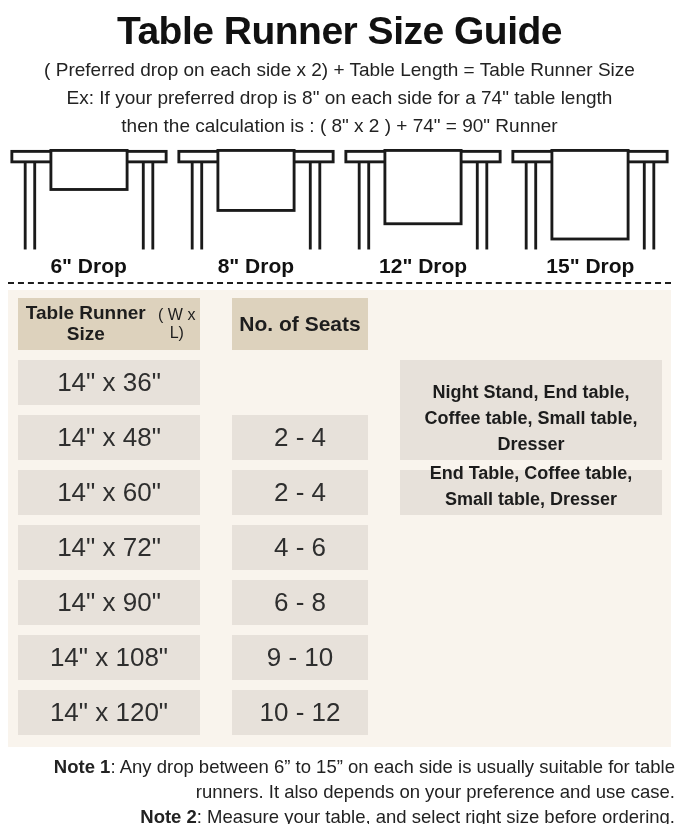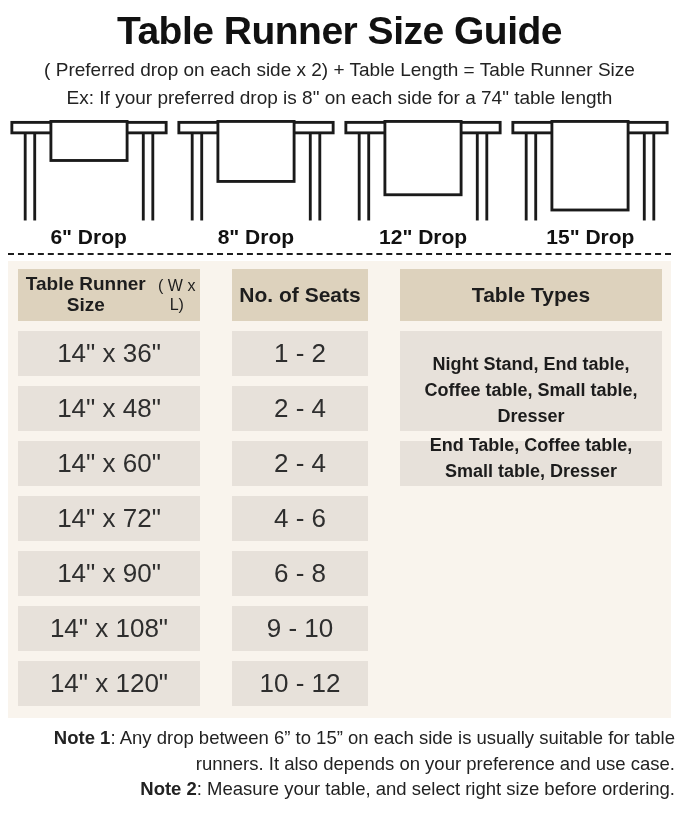--- a/index.html
+++ b/index.html
@@ -47,20 +47,21 @@
   .notes .b{font-weight:700;}
 </style>
 </head>
 <body>
 
 <div class="page">
 
   <h1 class="title">Table Runner Size Guide</h1>
   <p class="sub">( Preferred drop on each side x 2) + Table Length = Table Runner Size</p>
   <p class="sub">Ex: If your preferred drop is 8" on each side for a 74" table length</p>
+  <p class="sub">then the calculation is : ( 8" x 2 ) + 74" = 90" Runner</p>
 
   <div class="figures">
     <figure class="figure">
       <svg viewBox="0 0 168 106">
         <rect x="3" y="3" width="162" height="11" fill="#fff" stroke="#1a1a1a" stroke-width="3"></rect>
         <line x1="17" y1="14" x2="17" y2="106" stroke="#1a1a1a" stroke-width="3"></line>
         <line x1="27" y1="14" x2="27" y2="106" stroke="#1a1a1a" stroke-width="3"></line>
         <line x1="141" y1="14" x2="141" y2="106" stroke="#1a1a1a" stroke-width="3"></line>
         <line x1="151" y1="14" x2="151" y2="106" stroke="#1a1a1a" stroke-width="3"></line>
         <rect x="44" y="2" width="80" height="41" fill="#fff" stroke="#1a1a1a" stroke-width="3"></rect>
@@ -105,24 +106,22 @@
   <div class="dashed"></div>
 
   <div class="table-section">
     <div class="grid">
 
       <div class="hcell c1 r1">
         <div class="t">Table Runner Size</div>
         <div class="s">( W x L)</div>
       </div>
       <div class="hcell big c2 r1">No. of Seats</div>
-      <div class="hcell big c3 r1">Table Types</div>
 
       <div class="cell c1 r2">14" x 36"</div>
-      <div class="cell c2 r2">1 - 2</div>
 
       <div class="cell c1 r3">14" x 48"</div>
       <div class="cell c2 r3">2 - 4</div>
 
       <div class="cell c1 r4">14" x 60"</div>
       <div class="cell c2 r4">2 - 4</div>
 
       <div class="cell c1 r5">14" x 72"</div>
       <div class="cell c2 r5">4 - 6</div>
 

